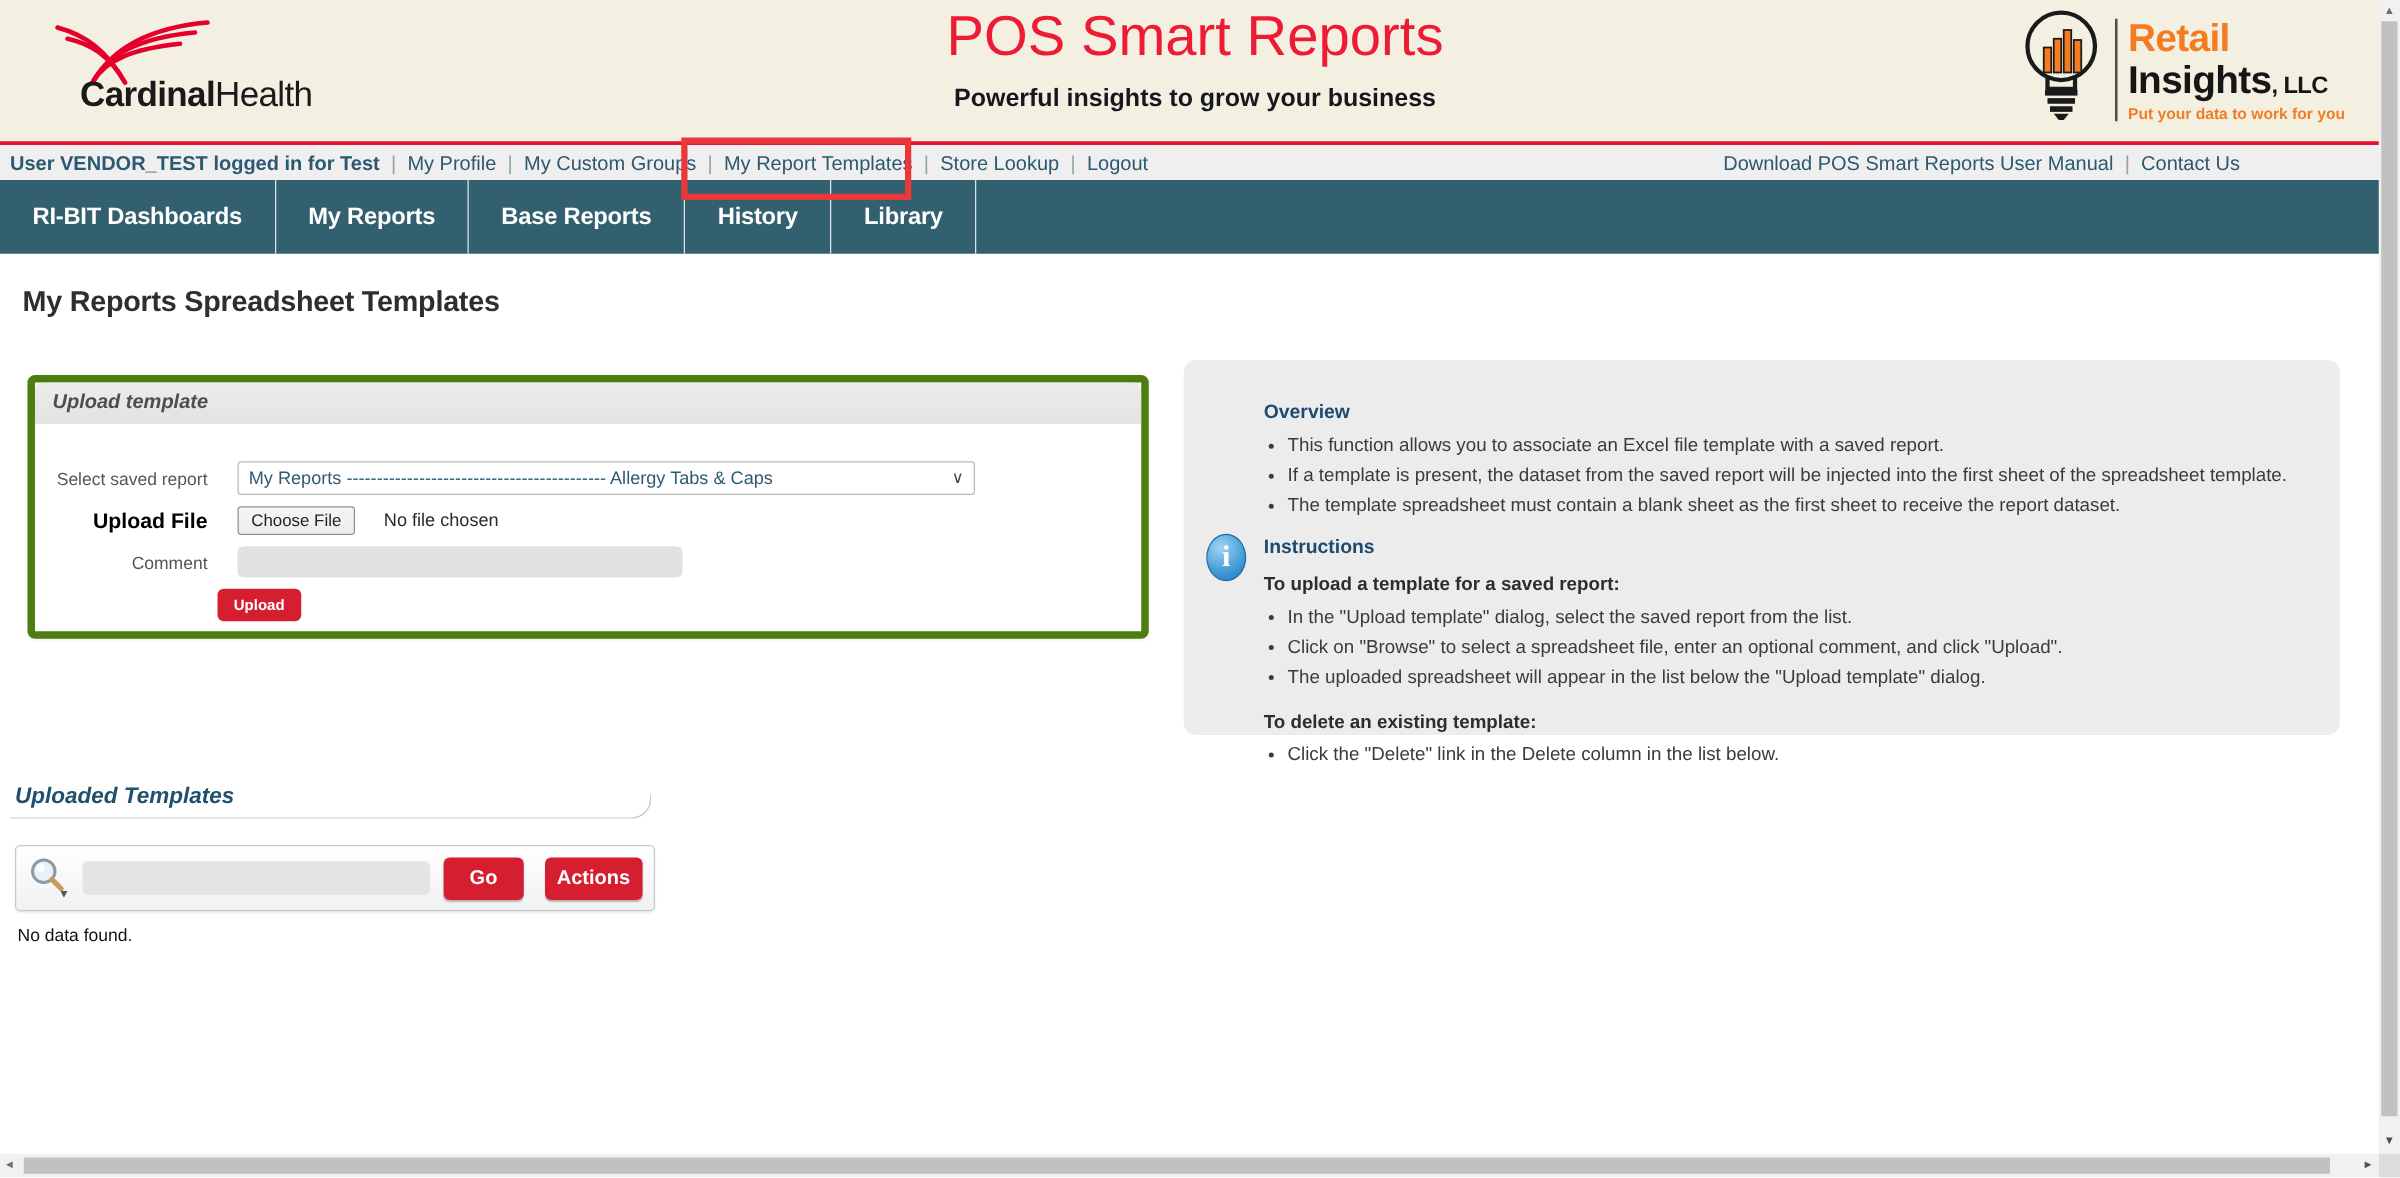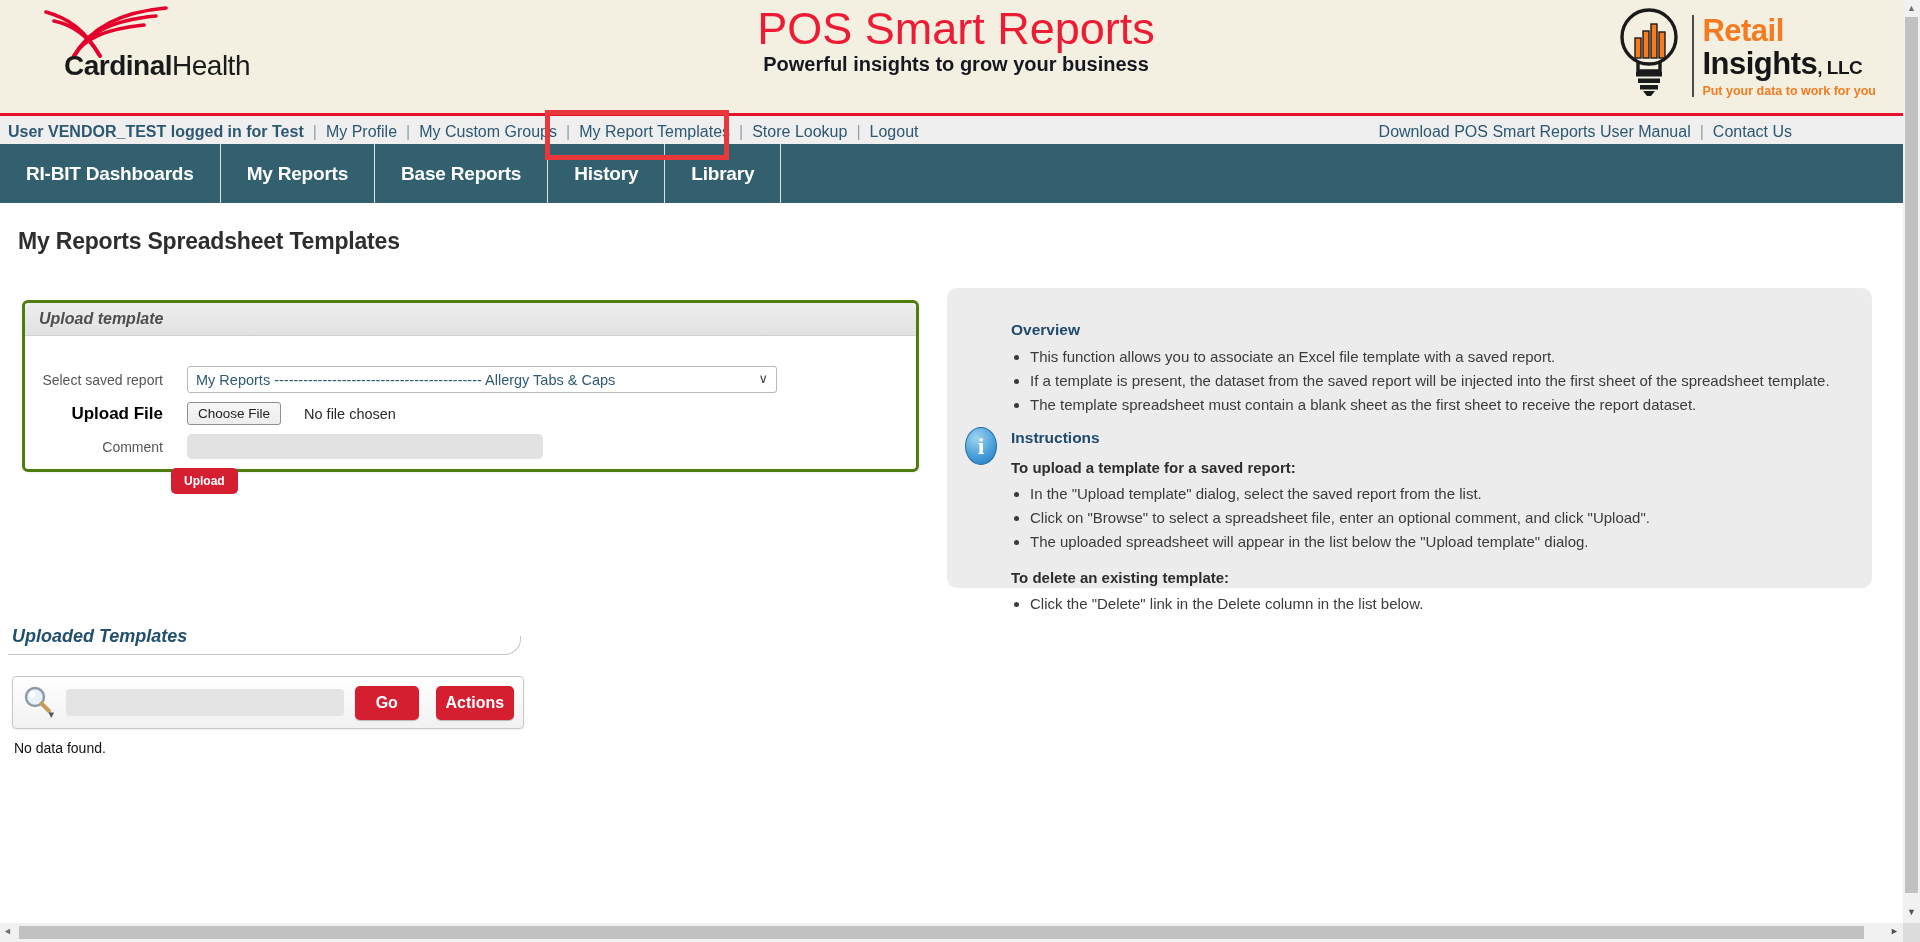--- a/index.html
+++ b/index.html
@@ -7,31 +7,31 @@
   body {
     width:1920px; height:942px; position:relative; overflow:hidden;
     background:#ffffff; font-family:"Liberation Sans", sans-serif;
   }
 
   
   .header {
     position:absolute; left:0; top:0; width:1920px; height:116px;
     background:#f3f0e2; border-bottom:3px solid #e8112d;
   }
-  .brand-left { position:absolute; left:40px; top:2px;text-align:right; }
+  .brand-left { position:absolute; left:40px; top:12px;text-align:right; }
   .wings { display:block; }
   .brand-left-text { font-size:28px; color:#1a1a1a; margin:-8px 0 0 24px; letter-spacing:-0.5px; }
   .brand-left-text b { font-weight:bold; }
 
   .brand-center {
     position:absolute; left:50%; top:5px; transform:translateX(-51%);
     text-align:center; white-space:nowrap;
   }
   .brand-title { font-size:45px; line-height:1.05; color:#ed1b34; font-weight:normal; }
-  .brand-tagline { font-size:20px; font-weight:bold; color:#17171f; margin-top:1px; }
+  .brand-tagline { font-size:20px; font-weight:bold; color:#17171f; margin-top:16px; }
 
   .brand-right { position:absolute; right:44px; top:5px; display:flex; align-items:flex-end; }
   .ri-divider { width:2px; height:82px; background:#4d4d4d; margin:6px 8px 0 6px; }
   .ri-text { line-height:1; padding-top:8px; }
   .ri-line1 { color:#f47b20; font-weight:bold; font-size:31px; letter-spacing:-0.5px; }
   .ri-line2 { color:#161616; font-weight:bold; font-size:31px; letter-spacing:-0.5px; margin-top:2px; }
   .ri-line2 .llc { font-size:19px; }
   .ri-tagline { color:#f47b20; font-weight:bold; font-size:12.5px; margin-top:6px; }
 
   
@@ -63,22 +63,22 @@
   }
 
   
   .page-title {
     position:absolute; left:18px; top:228px;
     font-size:23px; font-weight:bold; color:#2e2e2e; letter-spacing:-0.2px;
   }
 
   
   .upload-panel {
-    position:absolute; left:22px; top:300px; width:897px; height:172px;
-    background:#ffffff; border:3px solid #4d7c0f; border-radius:6px;
+    position:absolute; left:22px; top:300px; width:897px; height:211px;
+    background:#ffffff; border:6px solid #4d7c0f; border-radius:6px;
     box-shadow:0 1px 3px rgba(0,0,0,0.07);
   }
   .upload-panel-header {
     height:33px; background:linear-gradient(#ededed,#e2e2e2);
     border-bottom:1px solid #d0d0d0; border-radius:6px 6px 0 0;
     display:flex; align-items:center; padding:0 14px;
     font-style:italic; font-weight:bold; font-size:16px; color:#4e4e4e;
   }
   .form-area { padding-top:30px; }
   .form-row { display:flex; align-items:center; margin-bottom:9px;gap:16px; }

